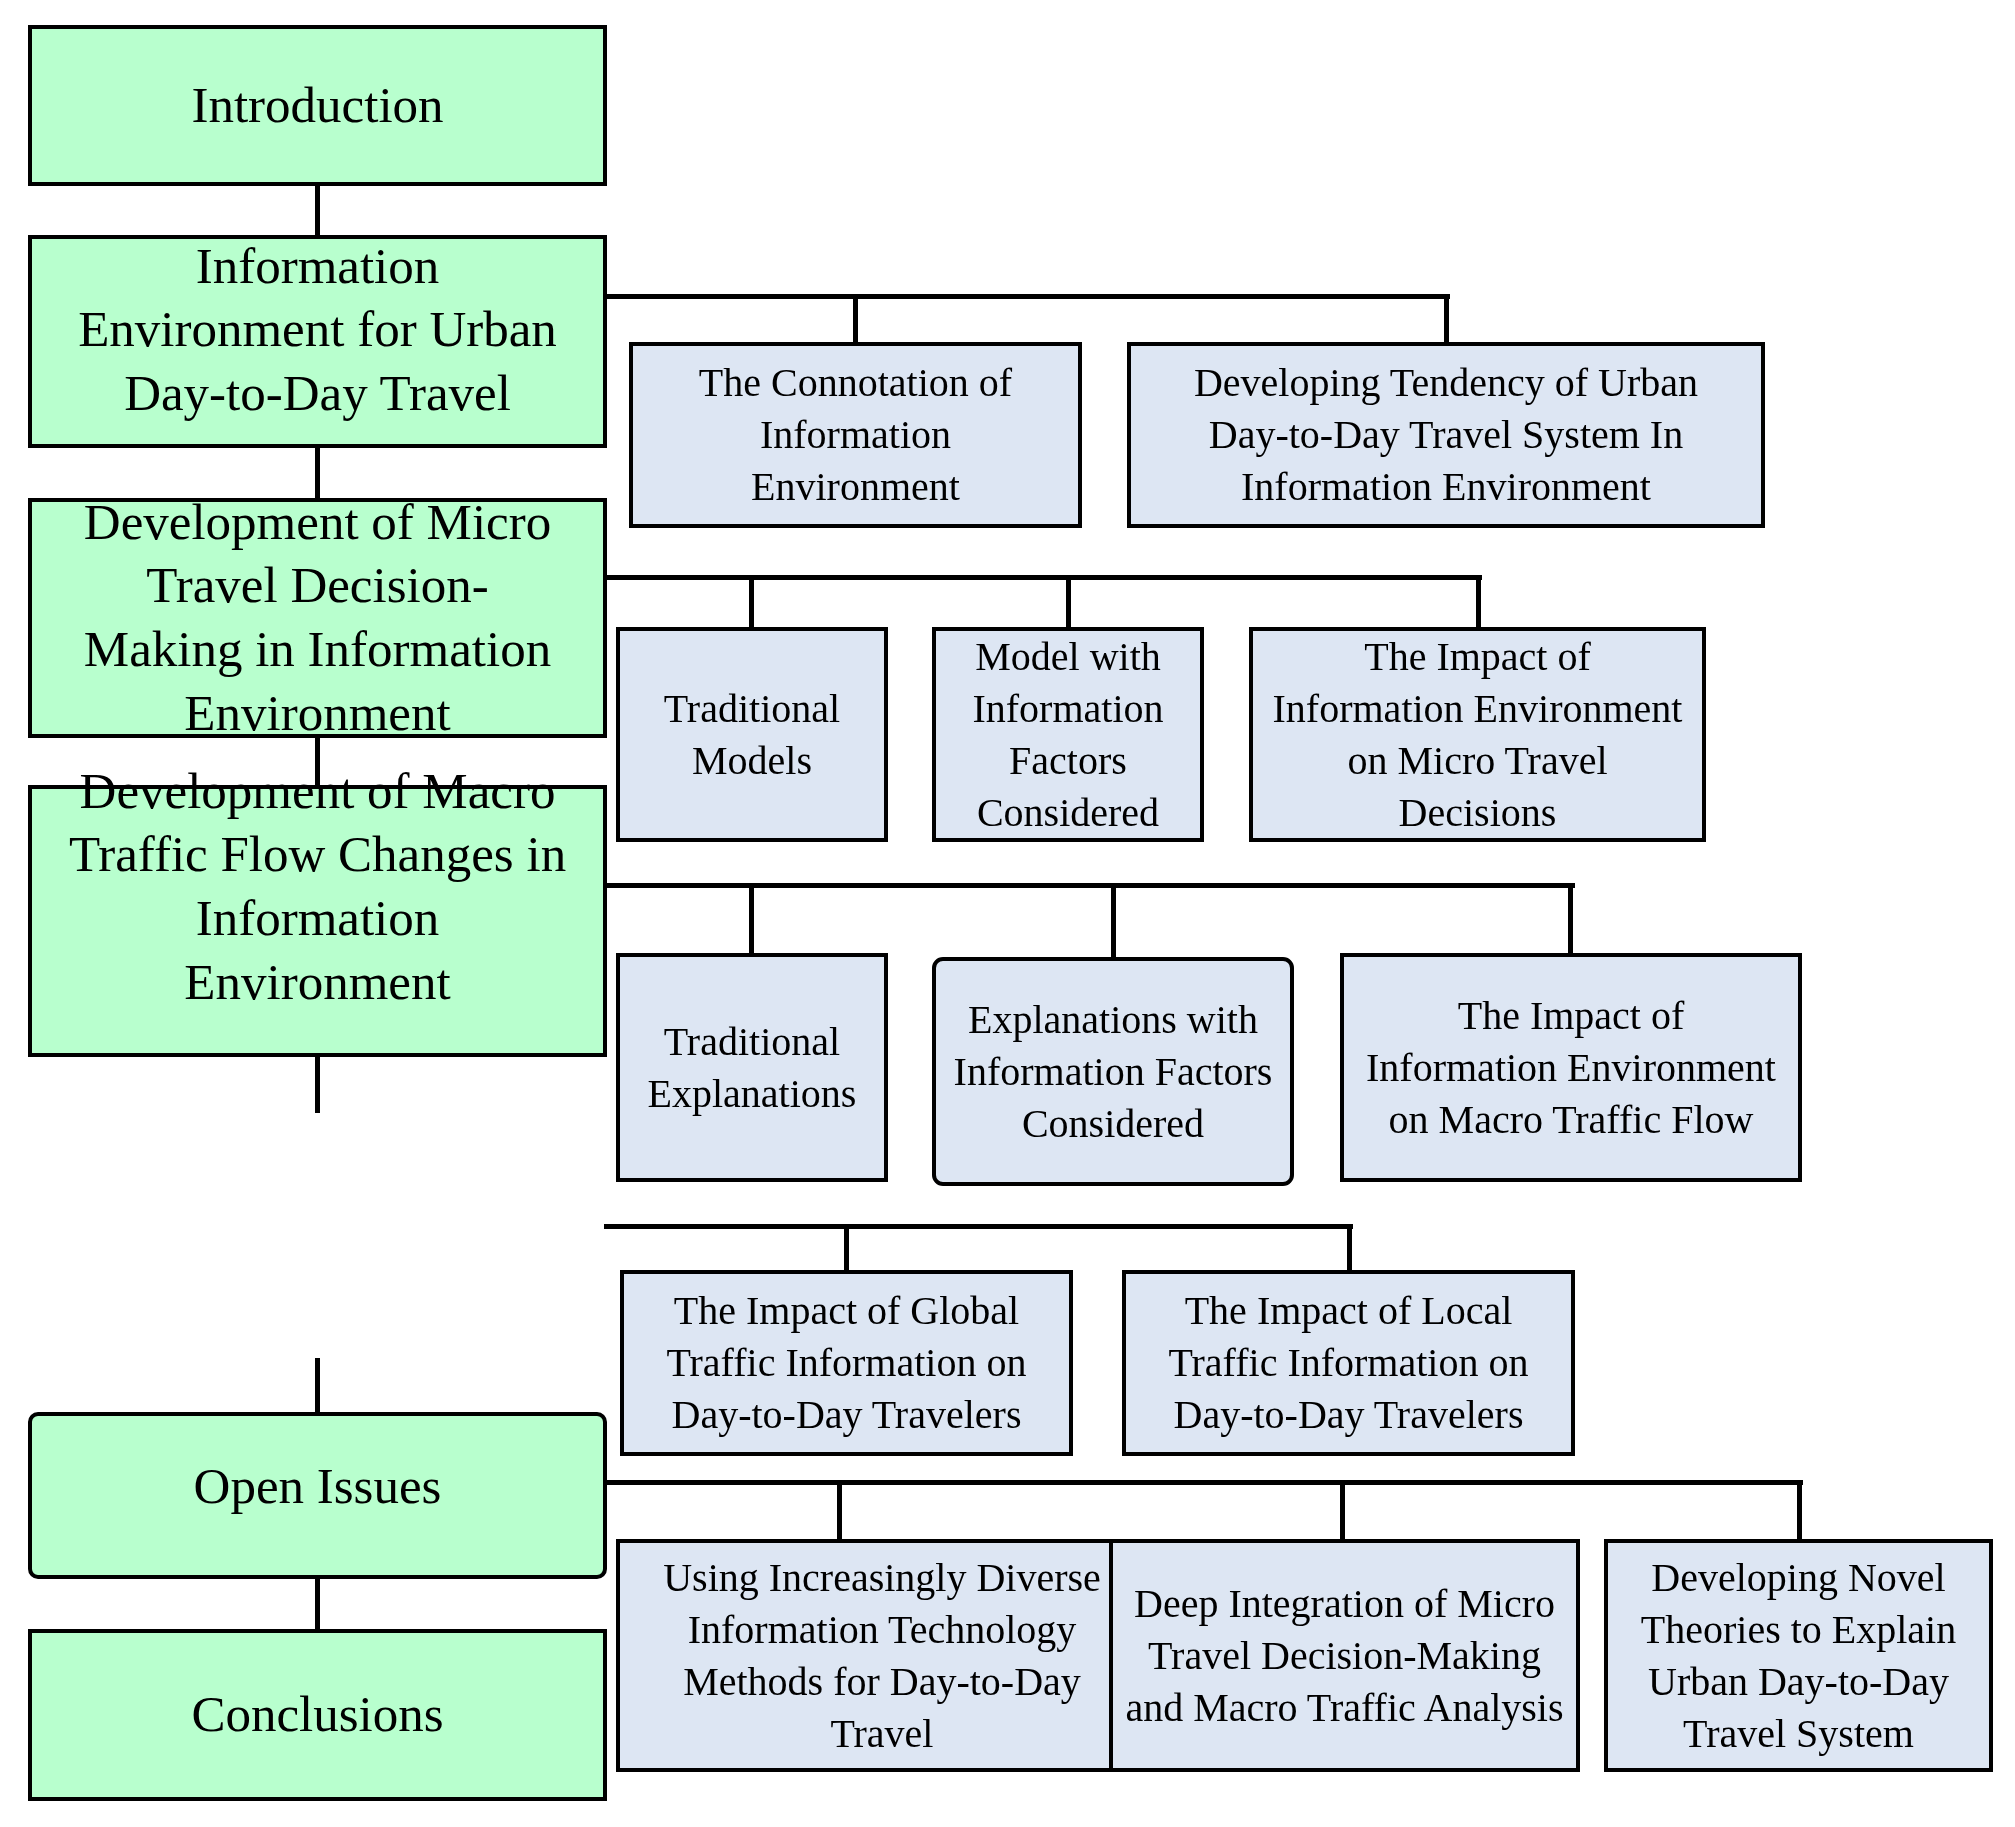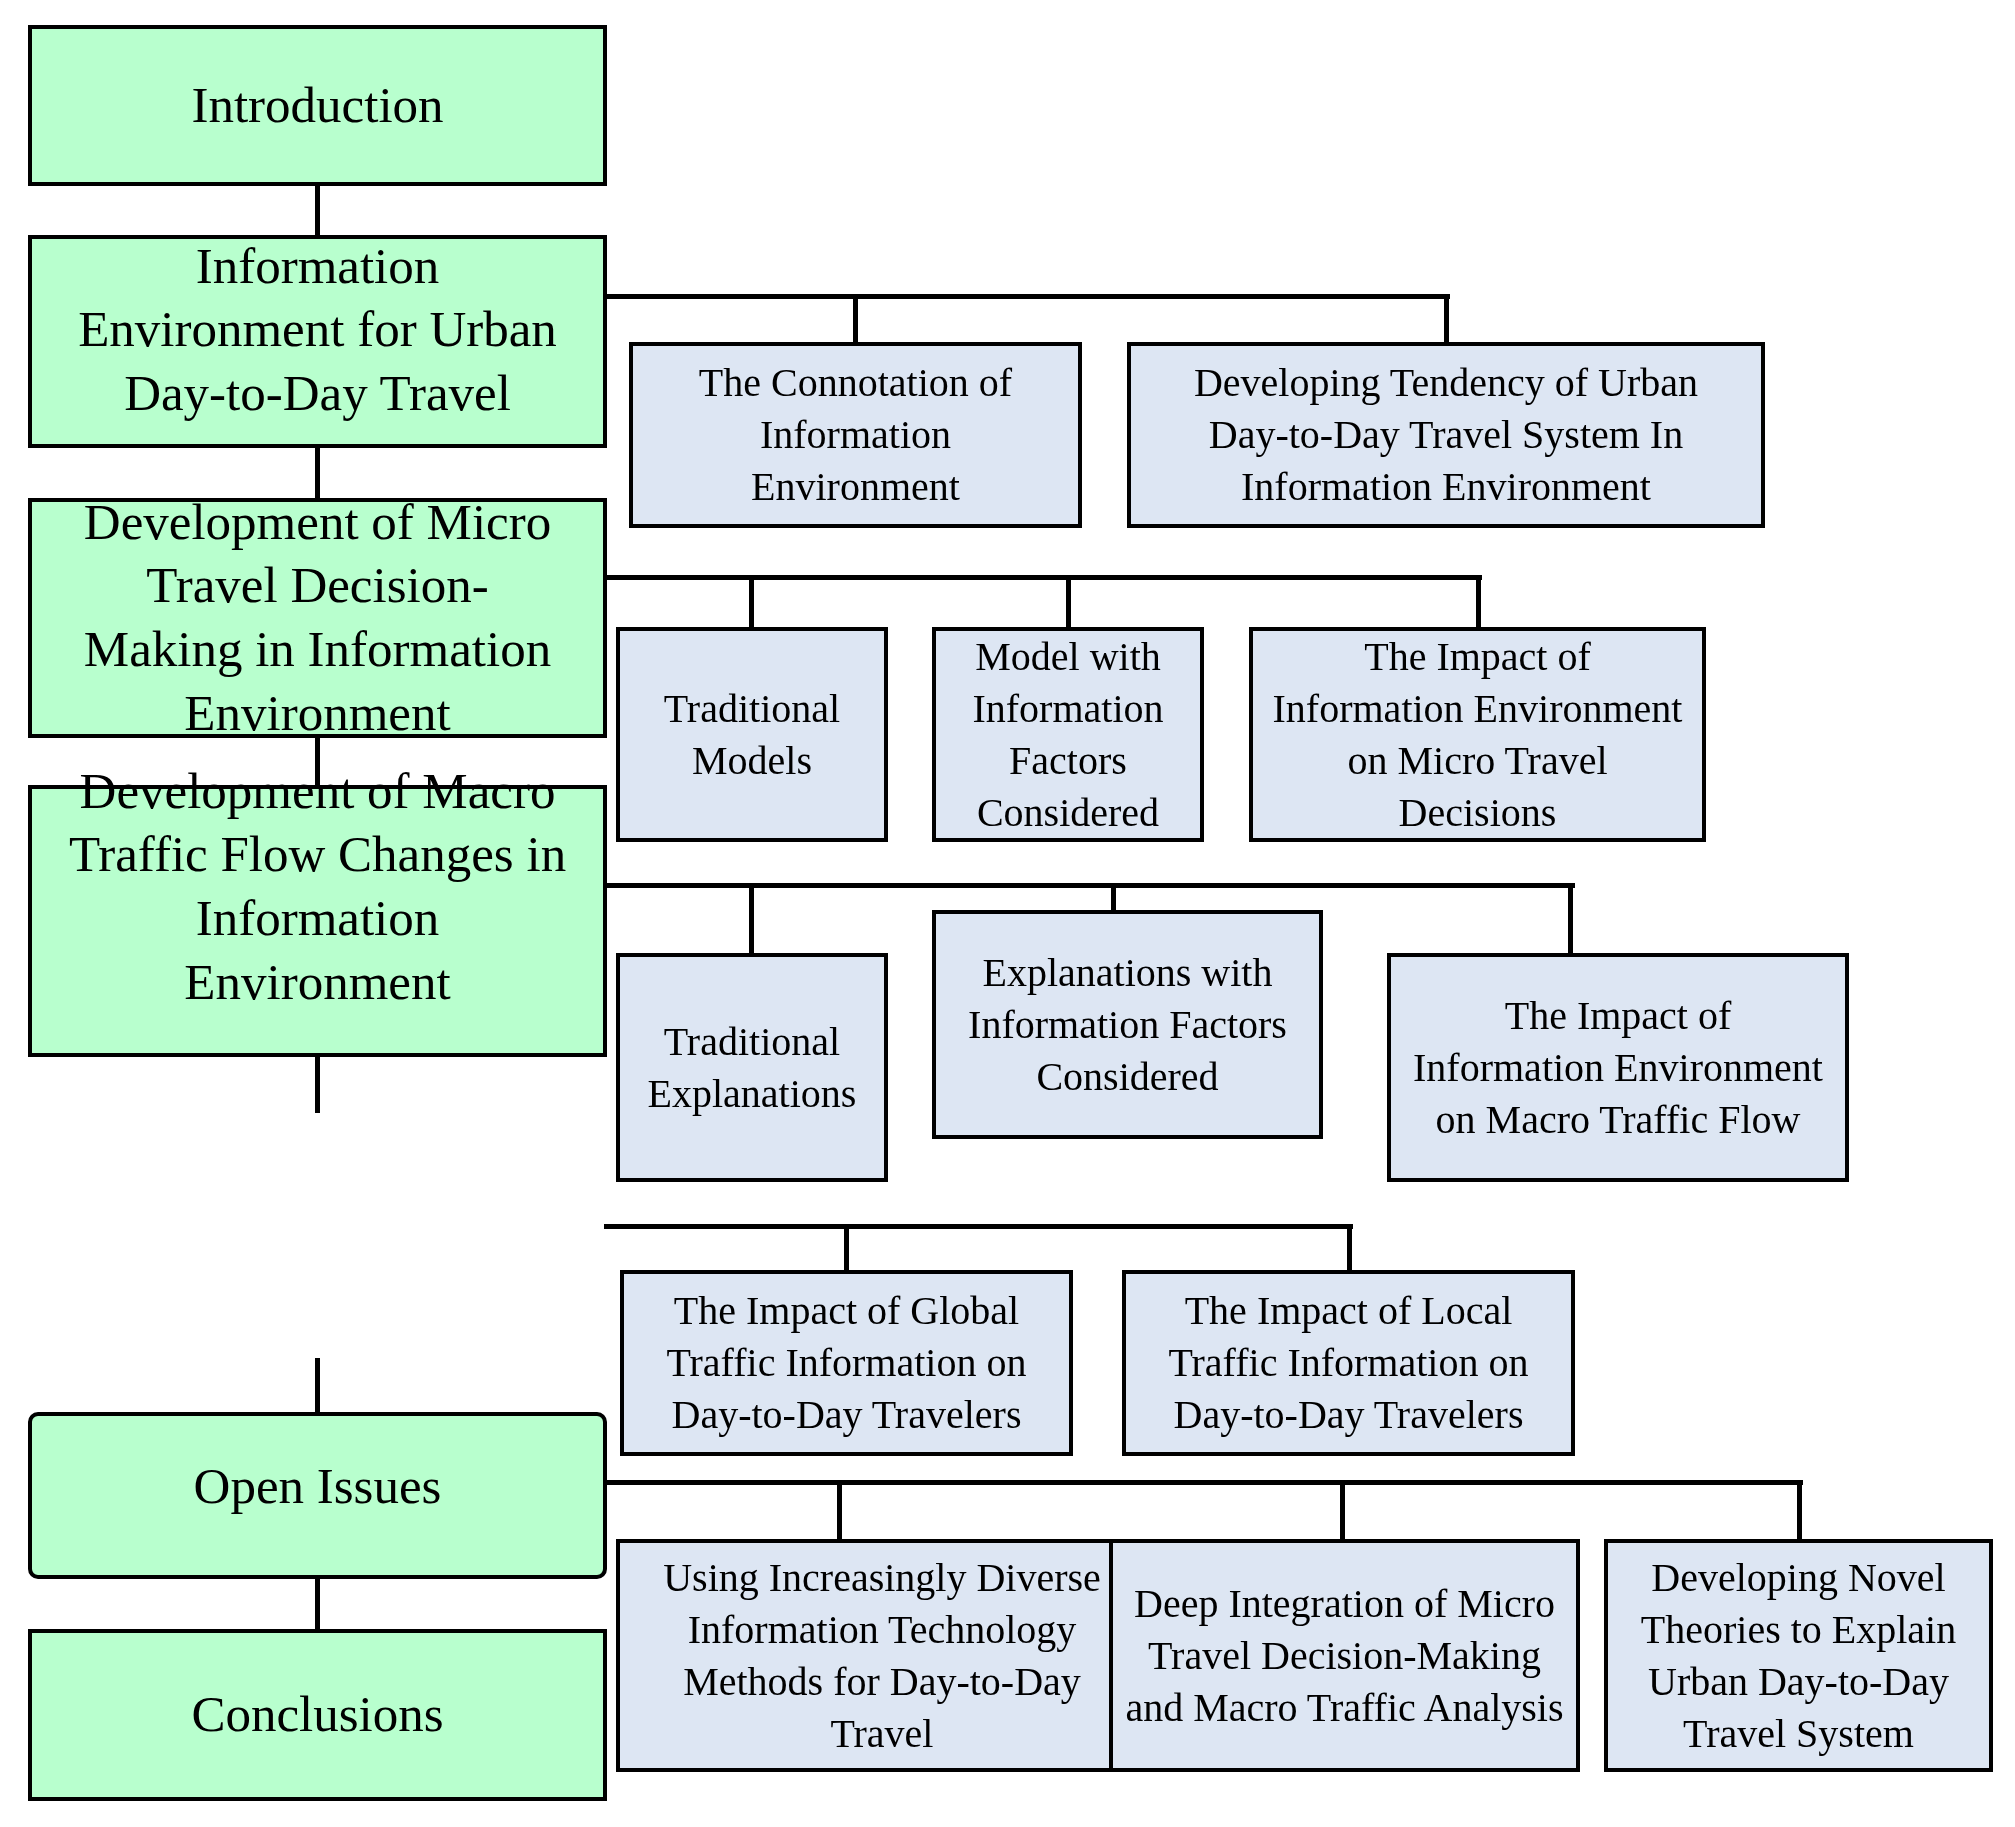--- a/index.html
+++ b/index.html
@@ -126,24 +126,24 @@
   <div class="bbox" style="left:932px; top:627px; width:272px; height:215px;">
     <span>Model with Information Factors Considered</span>
   </div>
   <div class="bbox" style="left:1249px; top:627px; width:457px; height:215px;">
     <span>The Impact of Information Environment on Micro Travel Decisions</span>
   </div>
 
   <div class="bbox" style="left:616px; top:953px; width:272px; height:229px;">
     <span>Traditional Explanations</span>
   </div>
-  <div class="bbox" style="left:932px; top:910px; width:391px; height:229px; padding:0 4.5px;">
+  <div class="bbox" style="left:932px; top:957px; width:362px; height:229px; padding:0 4.5px;border-radius:11px;">
     <span>Explanations with Information Factors Considered</span>
   </div>
-  <div class="bbox" style="left:1340px; top:953px; width:462px; height:229px;margin-left:47px;">
+  <div class="bbox" style="left:1340px; top:953px; width:462px; height:229px;">
     <span>The Impact of Information Environment on Macro Traffic Flow</span>
   </div>
 
   <div class="bbox" style="left:620px; top:1270px; width:453px; height:186px;">
     <span>The Impact of Global Traffic Information on Day-to-Day Travelers</span>
   </div>
   <div class="bbox" style="left:1122px; top:1270px; width:453px; height:186px;">
     <span>The Impact of Local Traffic Information on Day-to-Day Travelers</span>
   </div>
 

